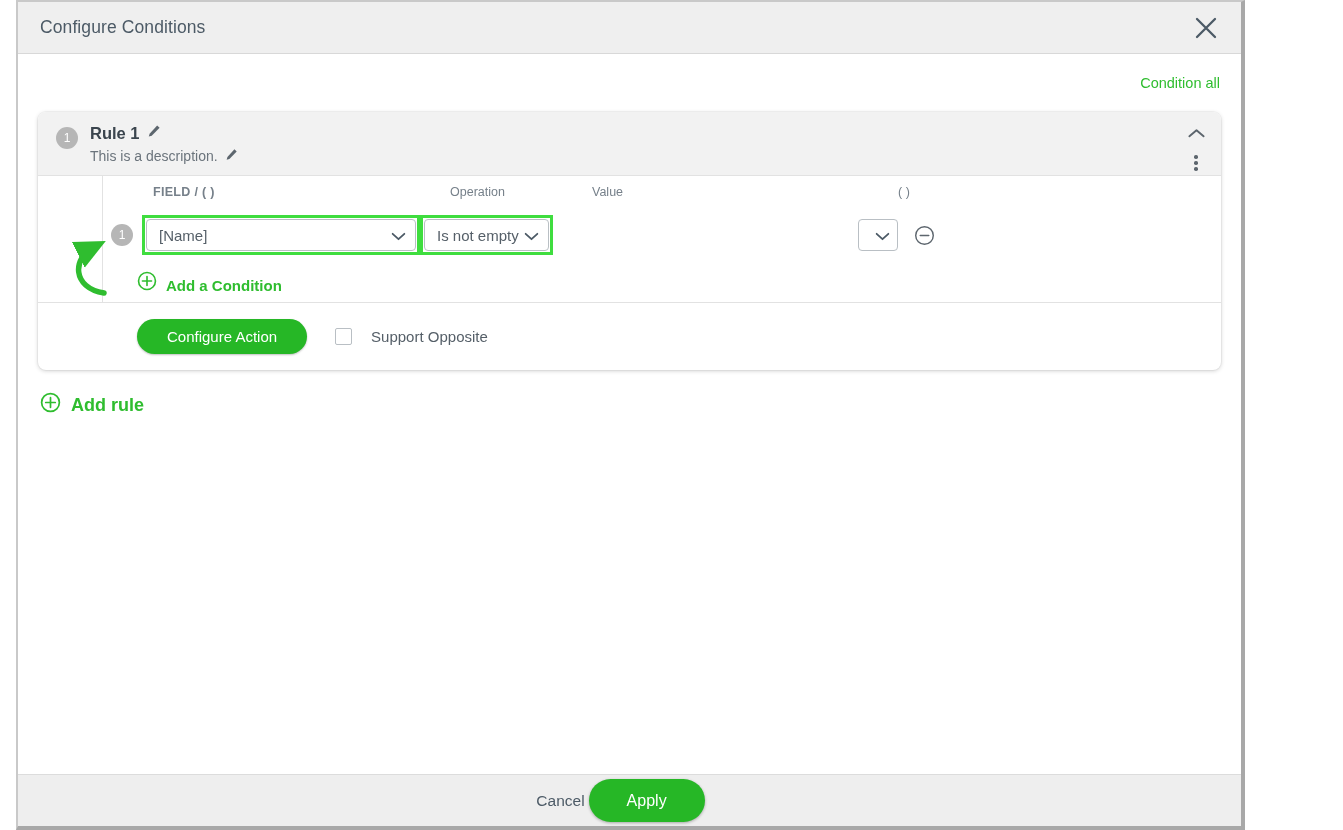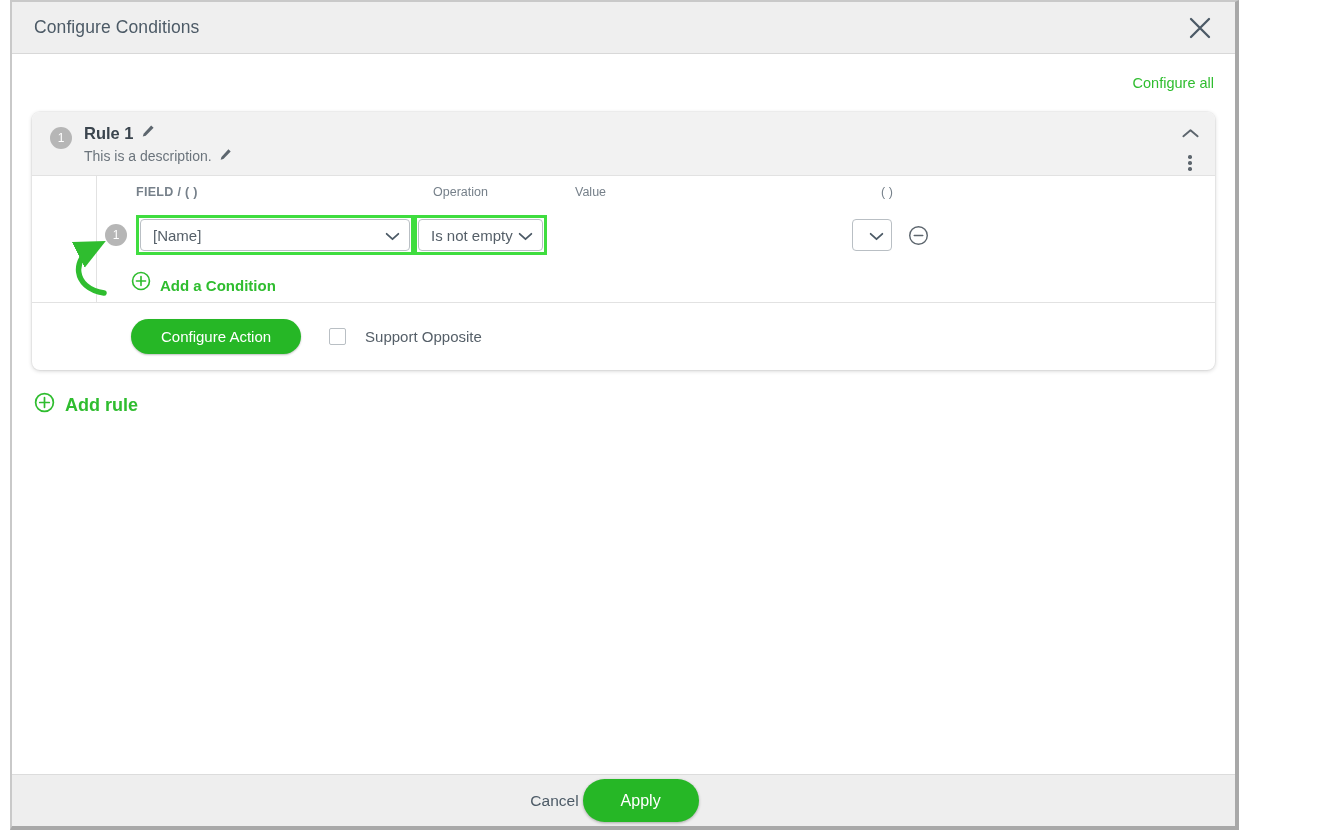--- a/index.html
+++ b/index.html
@@ -9,21 +9,21 @@
   }
   body {
     width: 1343px;
     height: 830px;
     font-family: "Liberation Sans", sans-serif;
     overflow: hidden;
   }
 
   .dialog {
     position: absolute;
-    left: 10px; top: 0;
+    left: 16px; top: 0;
     width: 1229px;
     height: 830px;
     box-sizing: border-box;
     background: #5eead4;
     border-right: 4px solid #a8a8a8;
     border-bottom: 4px solid #a8a8a8;
     border-top: 2px solid #c9c9c9;
     border-left: 2px solid #c9c9c9;
     display: flex;
     flex-direction: column;
@@ -166,21 +166,21 @@
     align-items: center;
     height: 32px;
     padding-left: 104px;
     box-sizing: border-box;
   }
   .col-h {
     font-size: 12.5px;
     color: #76808a;
   }
   .col-h.bold { font-weight: bold; letter-spacing: .3px; }
-  .col-field  { width: 297px; }
+  .col-field  { width: 297px; margin-left: 11px; }
   .col-op     { width: 142px; }
   .col-value  { width: 306px; }
   .col-paren  { width: 60px; }
 
   .cond-row {
     display: flex;
     align-items: center;
     padding-left: 104px;
     box-sizing: border-box;
     height: 54px;
@@ -361,21 +361,21 @@
     <div class="close-btn">
       <svg width="24" height="24" viewBox="0 0 24 24" aria-hidden="true">
         <path d="M3 3 L21 21 M21 3 L3 21" stroke="#4c5a66" stroke-width="2.3" stroke-linecap="round" fill="none"></path>
       </svg>
     </div>
   </div>
 
   <div class="dialog-body">
 
     <div class="collapse-all-row">
-      <span class="collapse-all">Configure all</span>
+      <span class="collapse-all">Condition all</span>
     </div>
 
     <div class="rule-card">
 
       <div class="rule-header">
         <div class="rule-badge">1</div>
         <div class="rule-meta">
           <div class="rule-title-line">
             <span class="rule-title">Rule 1</span>
             <span class="pencil">

